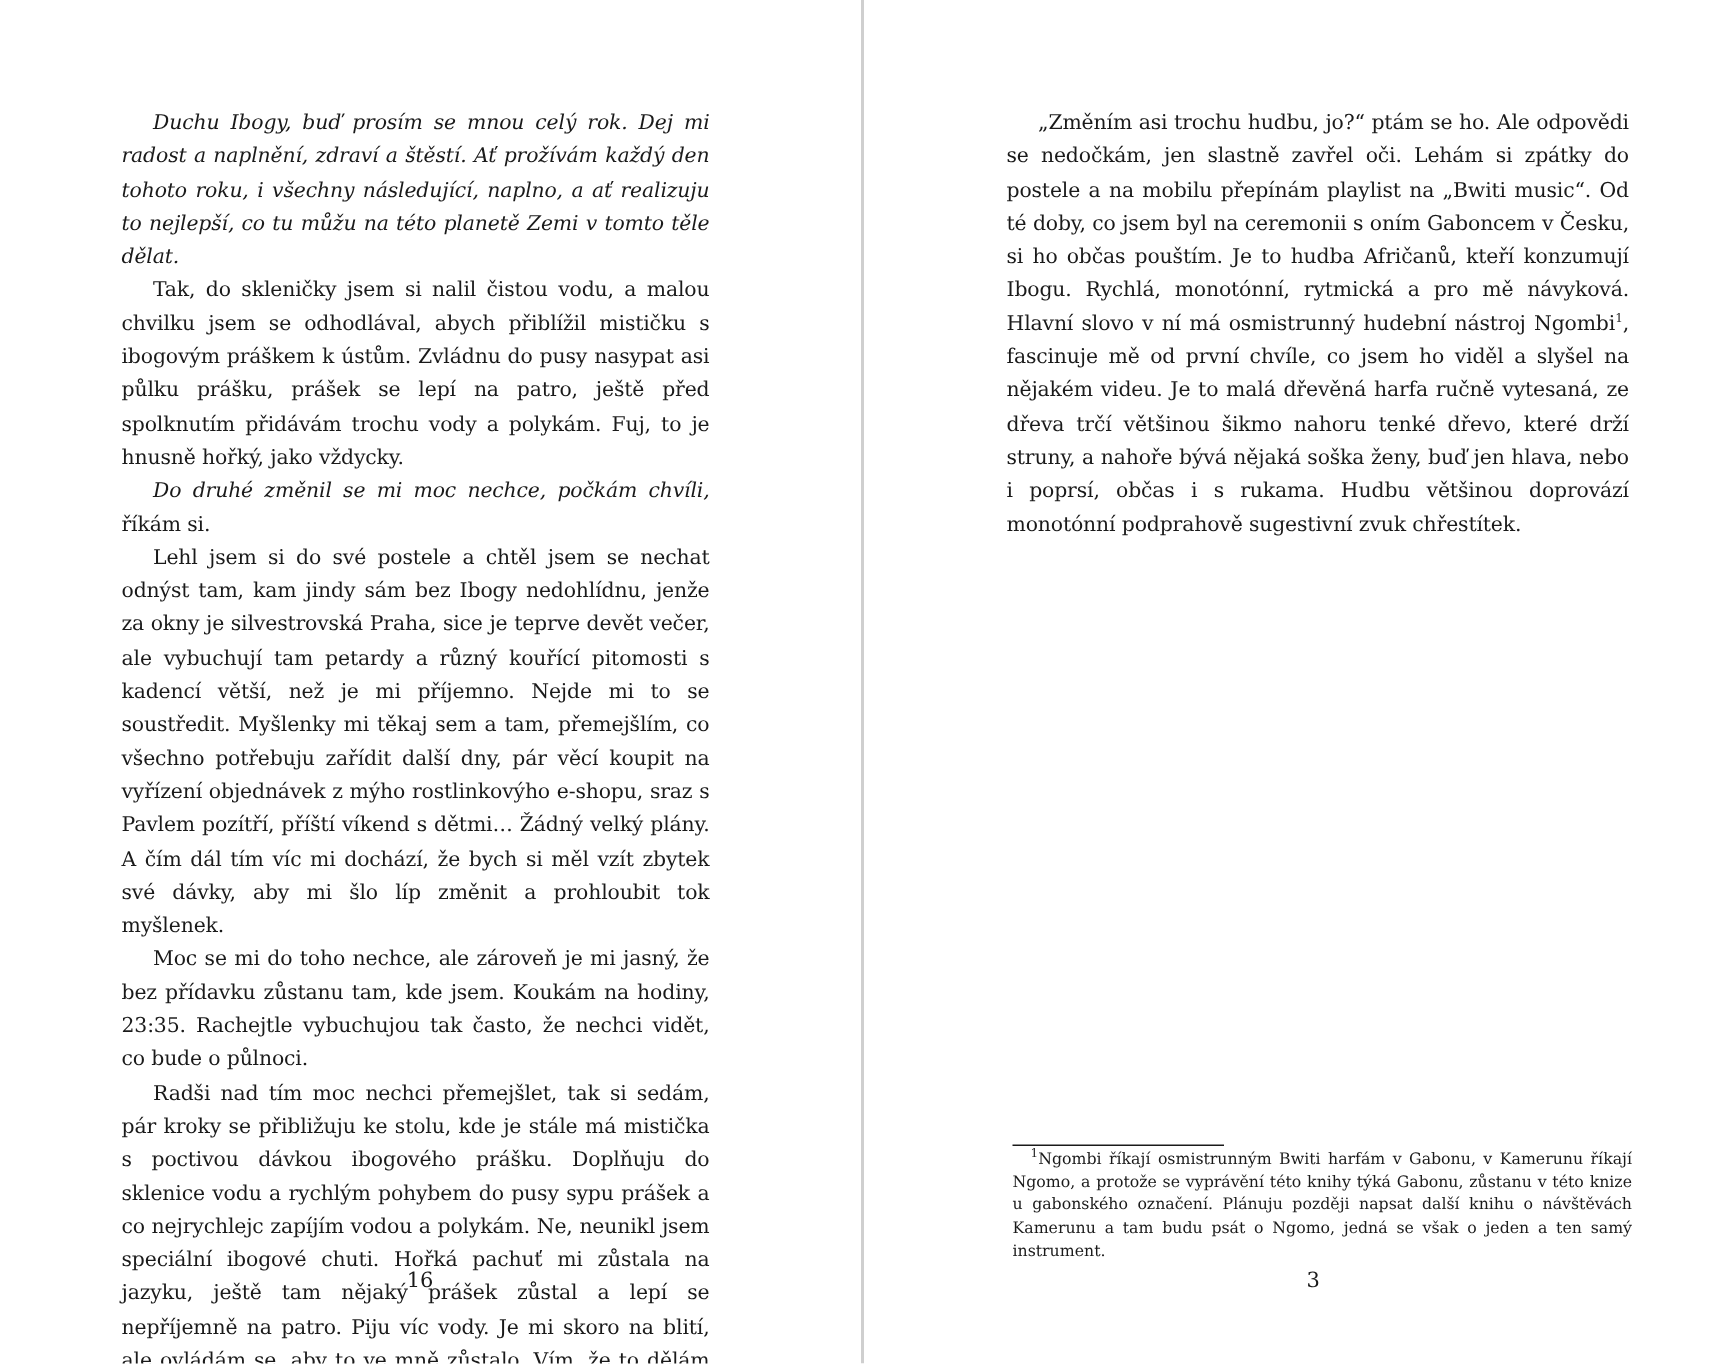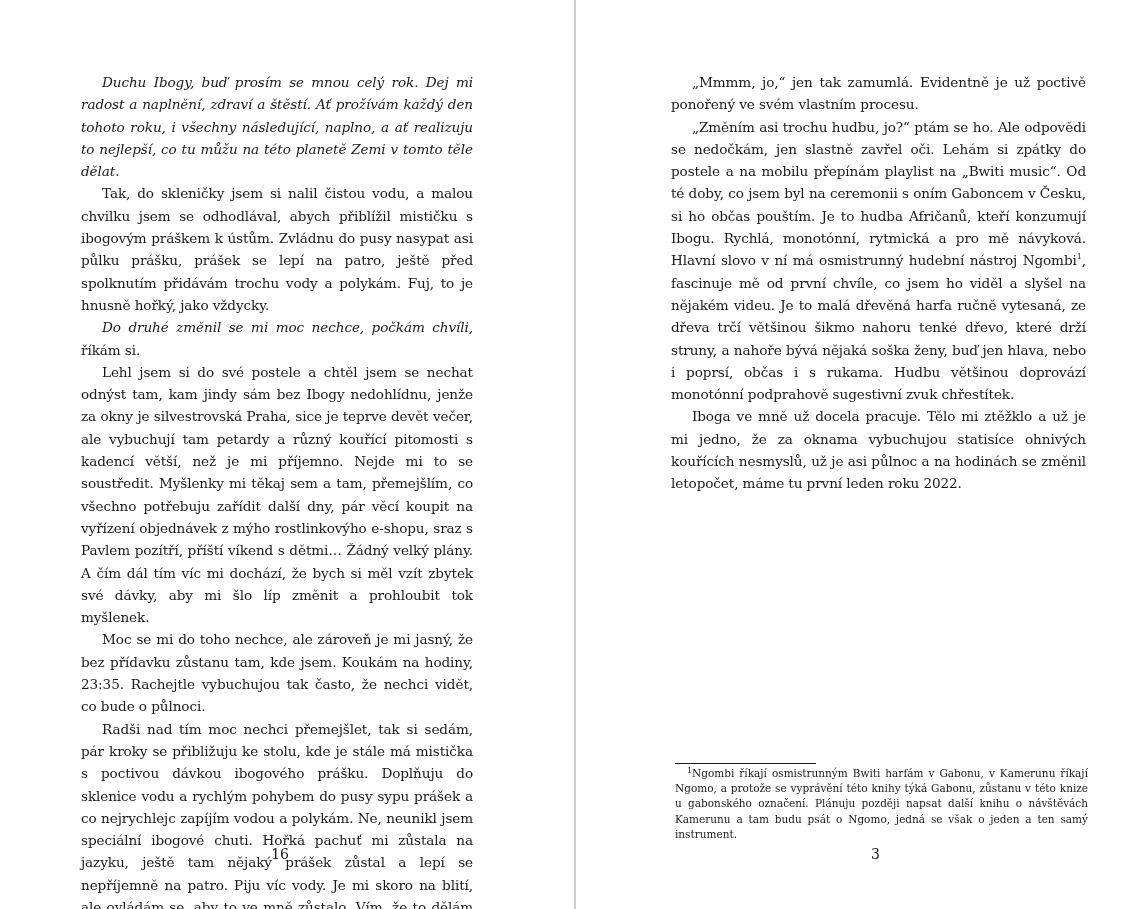--- a/index.html
+++ b/index.html
@@ -42,20 +42,18 @@
     <p>Radši nad tím moc nechci přemejšlet, tak si sedám, pár kroky se přibližuju ke stolu, kde je stále má mistička s poctivou dávkou ibogového prášku. Doplňuju do sklenice vodu a rychlým pohybem do pusy sypu prášek a co nejrychlejc zapíjím vodou a polykám. Ne, neunikl jsem speciální ibogové chuti. Hořká pachuť mi zůstala na jazyku, ještě tam nějaký prášek zůstal a lepí se nepříjemně na patro. Piju víc vody. Je mi skoro na blití, ale ovládám se, aby to ve mně zůstalo. Vím, že to dělám pro sebe a pro své vlastní obohacení a kdybych to vyzvracel, bylo by to k ničemu.</p>
 
   </div>
   <div class="pagenum">16</div>
 </div>
 
 <div class="divider"></div>
 
 <div class="page" id="page-right">
   <div class="text">
-    <p>„Mmmm, jo,“ jen tak zamumlá. Evidentně je už poctivě ponořený ve svém vlastním procesu.</p>
     <p><span>„Změním asi trochu hudbu, jo?“ ptám se ho. Ale odpovědi se nedočkám, jen slastně zavřel oči. Lehám si zpátky do postele a na mobilu přepínám playlist na „Bwiti music“. Od té doby, co jsem byl na ceremonii s oním Gaboncem v Česku, si ho občas pouštím. Je to hudba Afričanů, kteří konzumují Ibogu. Rychlá, monotónní, rytmická a pro mě návyková. Hlavní slovo v ní má osmistrunný hudební nástroj Ngombi</span><sup>1</sup><span>, fascinuje mě od první chvíle, co jsem ho viděl a slyšel na nějakém videu. Je to malá dřevěná harfa ručně vytesaná, ze dřeva trčí většinou šikmo nahoru tenké dřevo, které drží struny, a nahoře bývá nějaká soška ženy, buď jen hlava, nebo i poprsí, občas i s rukama. Hudbu většinou doprovází monotónní podprahově sugestivní zvuk chřestítek.</span></p>
-    <p>Iboga ve mně už docela pracuje. Tělo mi ztěžklo a už je mi jedno, že za oknama vybuchujou statisíce ohnivých kouřících nesmyslů, už je asi půlnoc a na hodinách se změnil letopočet, máme tu první leden roku 2022.</p>
   </div>
   <div class="fn-rule"></div>
   <div class="footnote"><sup>1</sup><span>Ngombi říkají osmistrunným Bwiti harfám v Gabonu, v Kamerunu říkají Ngomo, a protože se vyprávění této knihy týká Gabonu, zůstanu v této knize u gabonského označení. Plánuju později napsat další knihu o návštěvách Kamerunu a tam budu psát o Ngomo, jedná se však o jeden a ten samý instrument.</span></div>
   <div class="pagenum">3</div>
 </div>
 
 </body></html>

